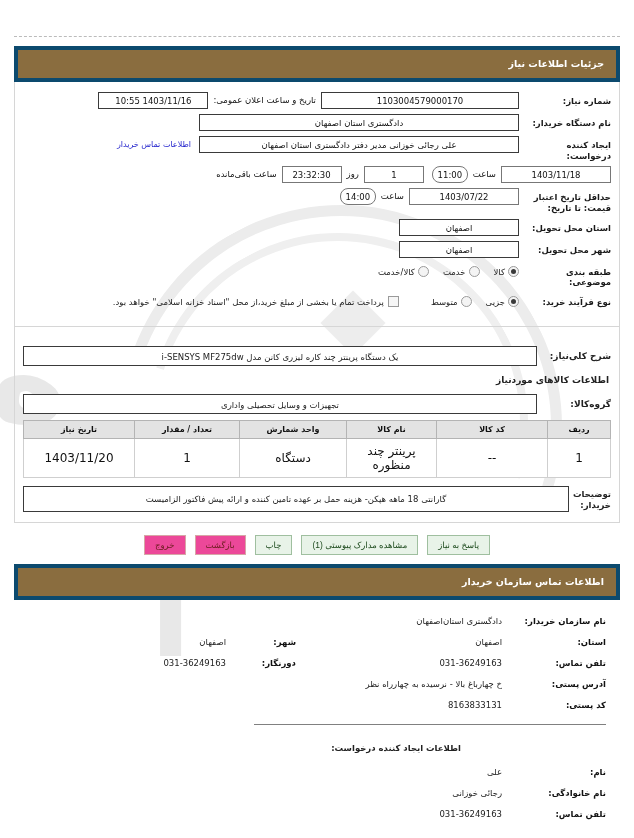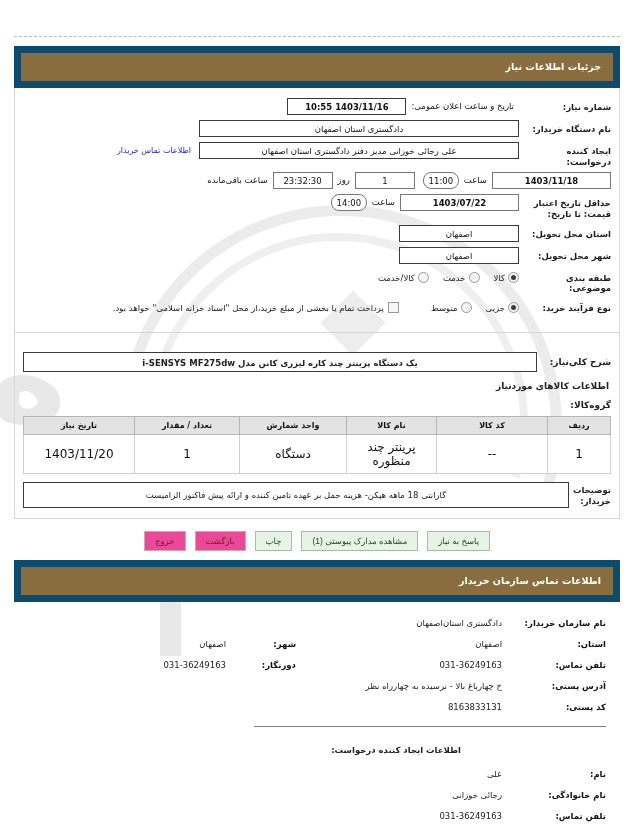--- a/index.html
+++ b/index.html
@@ -76,21 +76,21 @@
     height: 0;
   }
 
   .section-header {
     background: #8a6d3f;
     color: #ffffff;
     font-size: 9.5px;
     font-weight: bold;
     padding: 8px 12px 9px 12px;
     margin-top: 9px;
-    border: 7px solid #0c4a6e;
+    border: 4px solid #0c4a6e;
     box-sizing: border-box;
   }
 
   .panel {
     border: 1px solid #d6d6d6;
     border-top: none;
     background: transparent;
     padding: 10px 8px 10px 8px;
     box-sizing: border-box;
   }
@@ -122,21 +122,21 @@
     text-align: center;
     color: #111;
     box-sizing: border-box;
     padding: 0 4px;
     overflow: hidden;
     white-space: nowrap;
   }
   .fld.wide   { width: 198px; }
   .fld.xwide  { width: 320px; }
   .fld.mid    { width: 120px; }
-  .fld.date   { width: 119px; font-weight: bold; }
+  .fld.date   { width: 110px; }
   .fld.time   { width: 36px; border-radius: 8px; }
   .fld.day    { width: 60px; }
   .fld.count  { width: 60px; }
   .fld.gray   { border-color: #777; }
 
   .inline-lbl {
     font-size: 8.5px;
     color: #111;
     padding: 0 5px;
     line-height: 17px;
@@ -199,21 +199,20 @@
     border: 1px solid #3a3a3a;
     background: #fff;
     height: 20px;
     line-height: 20px;
     font-size: 8.5px;
     text-align: center;
     padding: 0 6px;
     box-sizing: border-box;
     overflow: hidden;
     white-space: nowrap;
-    font-weight: bold;
   }
 
   .subhead {
     font-weight: bold;
     font-size: 9px;
     margin: 9px 0 7px 0;
     text-align: right;
     padding-right: 2px;
   }
 
@@ -347,20 +346,21 @@
 <div class="page">
 
   <div class="top-rule"></div>
 
   <div class="section-header">جزئیات اطلاعات نیاز</div>
 
   <div class="panel">
 
     <div class="frow">
       <div class="lbl">شماره نیاز:</div>
+      <div class="fld wide">1103004579000170</div>
       <div class="inline-lbl">تاریخ و ساعت اعلان عمومی:</div>
       <div class="fld date">1403/11/16 10:55</div>
     </div>
 
     <div class="frow">
       <div class="lbl">نام دستگاه خریدار:</div>
       <div class="fld xwide">دادگستری استان  اصفهان</div>
     </div>
 
     <div class="frow">
@@ -426,20 +426,21 @@
 
     <div class="summary-row">
       <div class="summary-lbl">شرح کلی‌نیاز:</div>
       <div class="summary-field">یک دستگاه پرینتر چند کاره  لیزری کانن مدل i-SENSYS MF275dw</div>
     </div>
 
     <div class="subhead">اطلاعات کالاهای موردنیاز</div>
 
     <div class="summary-row">
       <div class="summary-lbl">گروه‌کالا:</div>
+      <div class="summary-field">تجهیزات و وسایل  تحصیلی وادارى</div>
     </div>
 
     <table class="items">
       <thead>
         <tr>
           <th class="col-row">ردیف</th>
           <th class="col-code">کد کالا</th>
           <th>نام کالا</th>
           <th class="col-unit">واحد شمارش</th>
           <th class="col-qty">تعداد / مقدار</th>

